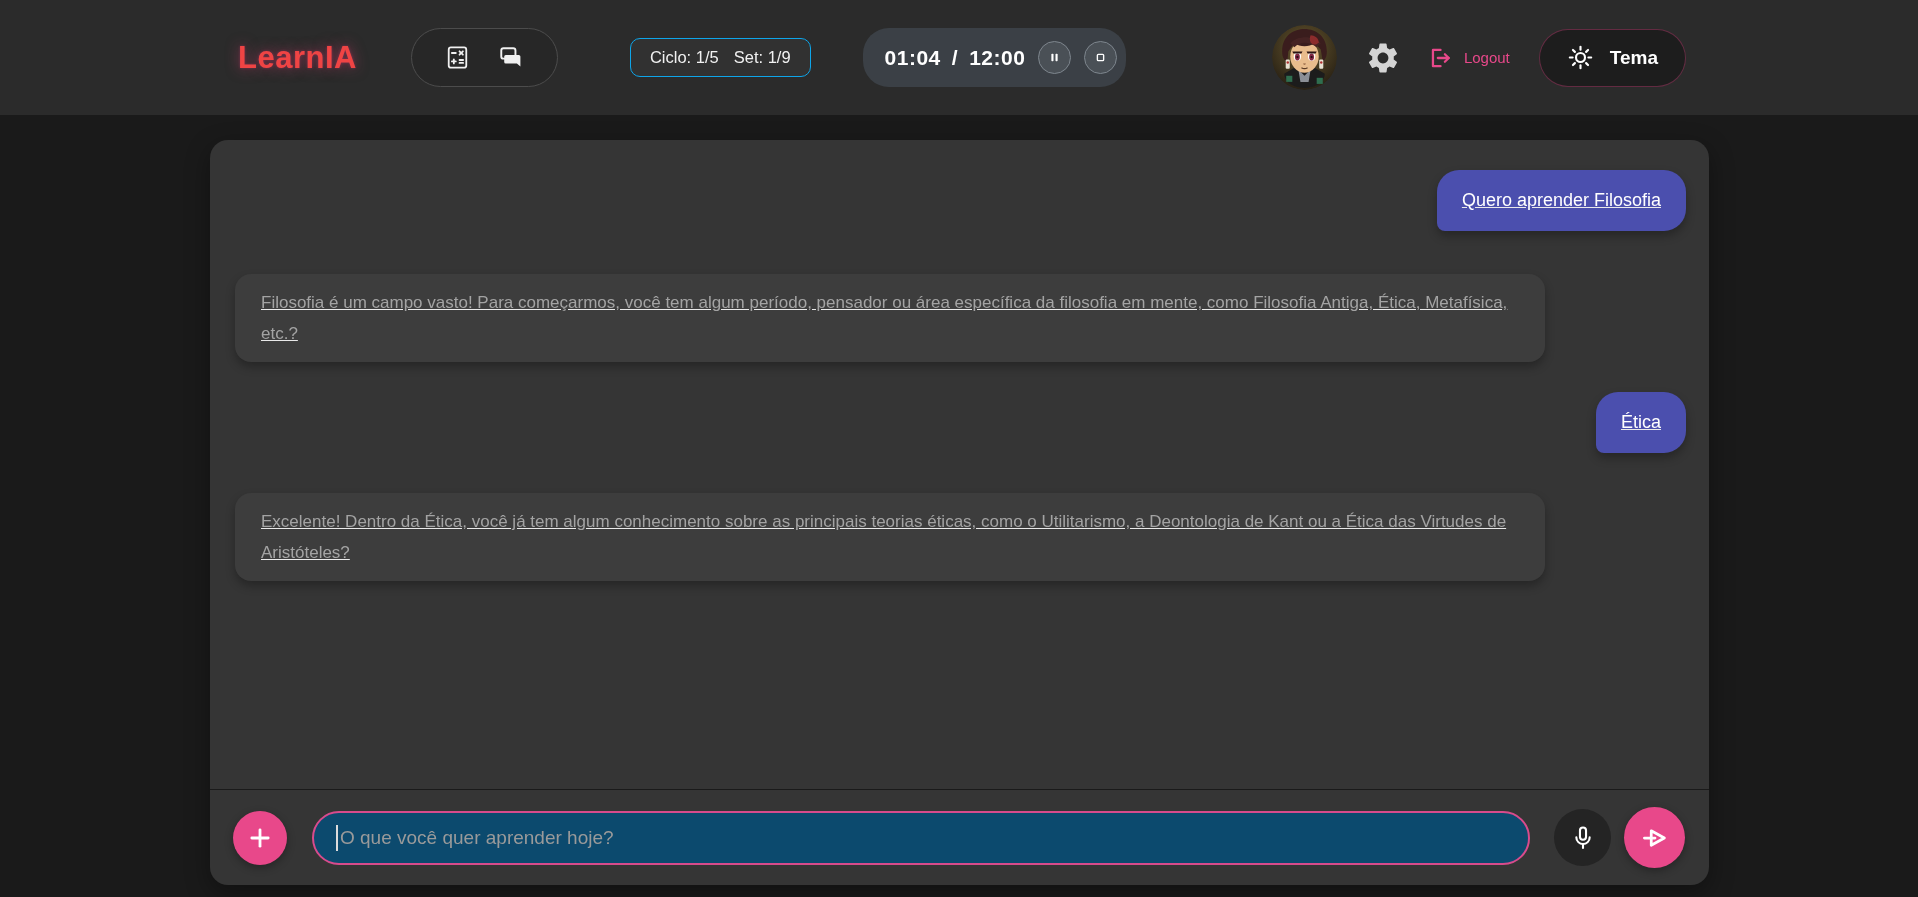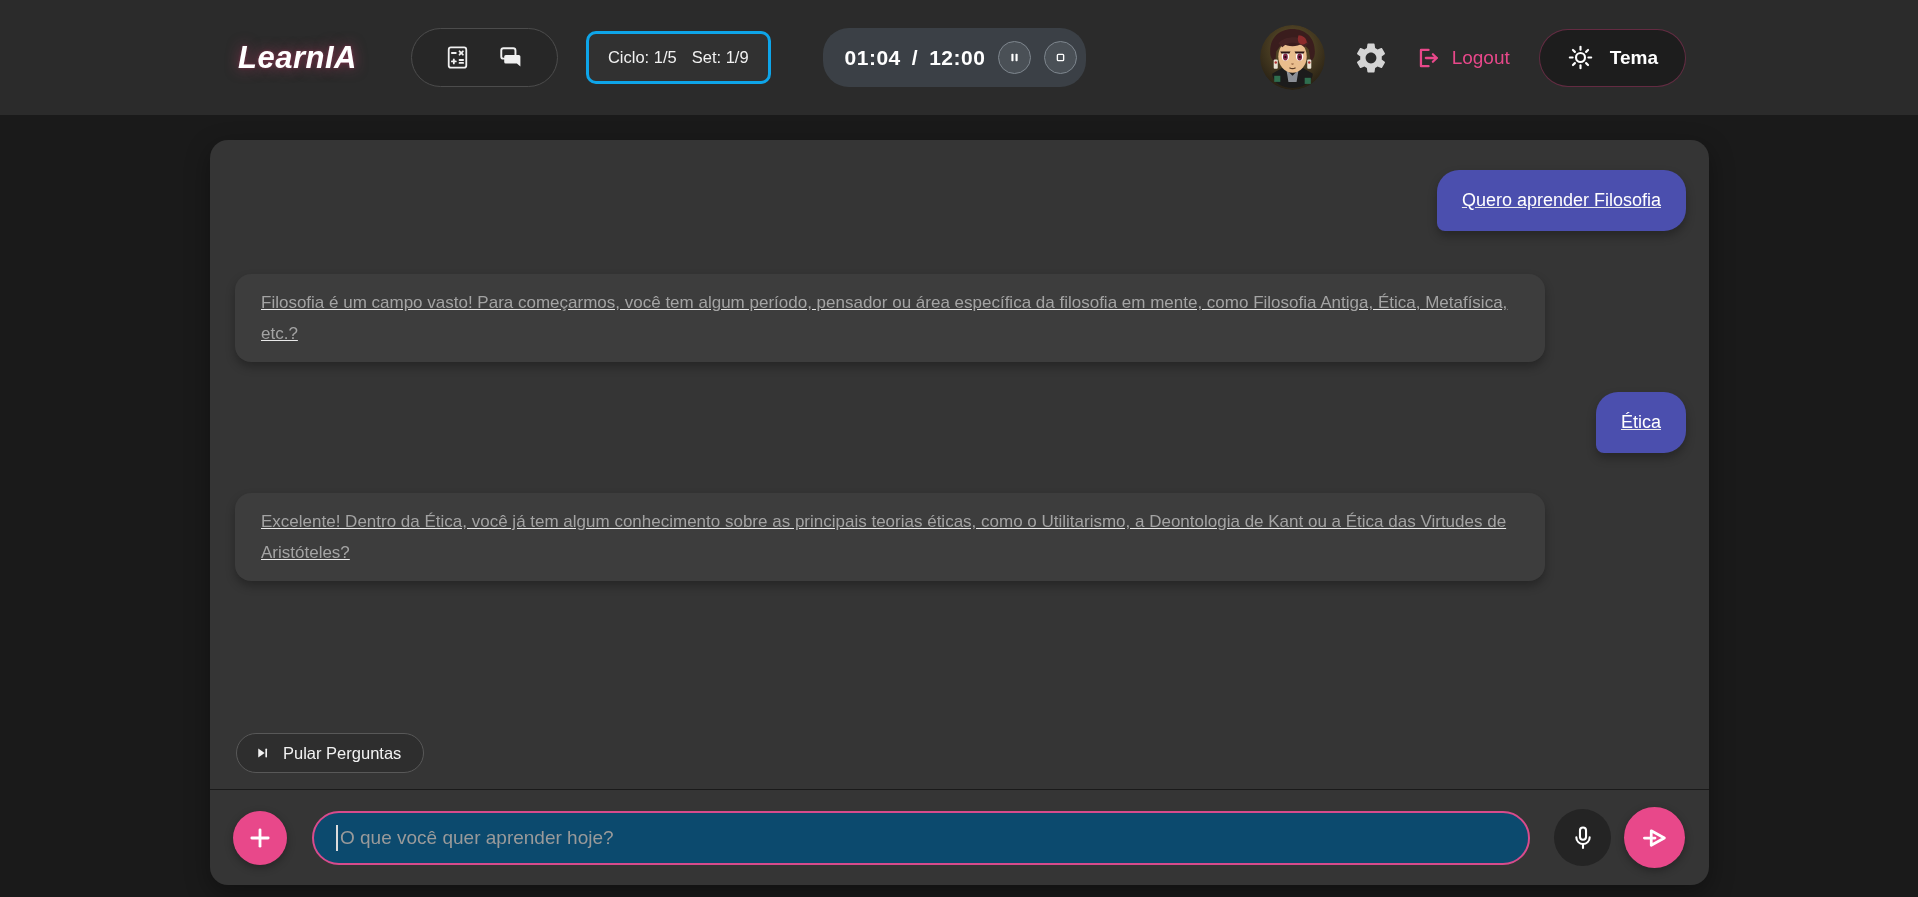--- a/index.html
+++ b/index.html
@@ -11,37 +11,36 @@
     position:relative;
   }
   
   .topbar {
     height:115px; width:100%;
     background:#2b2b2b;
     display:flex; align-items:center;
   }
   .logo {
     margin-left:238px;
-    font-size:31px; font-weight:bold; color:#ffffff;
+    font-size:31px; font-weight:bold; color:#ef4444;
     letter-spacing:.5px;
     text-shadow:0 0 14px rgba(236,64,122,.5), 0 0 3px rgba(236,64,122,.35);
-    font-style:italic;
   }
   .tools-pill {
     margin-left:54px;
     width:147px; height:59px;
     border:1px solid #4c4c4c; border-radius:30px;
     background:rgba(0,0,0,.07);
     display:flex; align-items:center; justify-content:center; gap:26px;
   }
   .icon-btn { background:none; border:none; cursor:pointer; display:flex; align-items:center; }
   .session-pill {
-    margin-left:28px;
-    height:53px; padding:0 19px;
-    background:#313131; border:3px solid #0ea5e9; border-radius:10px;
+    margin-left:72px;
+    height:39px; padding:0 19px;
+    background:#313131; border:1px solid #0ea5e9; border-radius:10px;
     display:flex; align-items:center; gap:15px;
     font-size:16.5px; color:#f1f1f1;
   }
   .timer-pill {
     margin-left:52px;
     height:59px; padding:0 9px 0 22px;
     background:#3b4046; border-radius:26px;
     display:flex; align-items:center; gap:9px;
   }
   .time { font-size:21px; font-weight:bold; color:#ffffff; letter-spacing:.5px; }
@@ -54,21 +53,21 @@
   }
   .spacer { flex:1; }
   .avatar {
     width:65px; height:65px; border-radius:50%; overflow:hidden;
     cursor:pointer; flex:none;
   }
   .gear-btn { background:none; border:none; cursor:pointer; margin-left:28px; display:flex; }
   .logout {
     margin-left:26px;
     display:flex; align-items:center; gap:11px;
-    color:#e8488a; font-size:19px; cursor:pointer; text-decoration:none;
+    color:#e8488a; font-size:15px; cursor:pointer; text-decoration:none;
   }
   .tema-btn {
     margin-left:29px; margin-right:232px;
     height:58px; padding:0 27px;
     border-radius:29px;
     background:#1d1d1d;
     border:1px solid rgba(232,72,138,.35);
     display:flex; align-items:center; gap:16px;
     color:#ffffff; font-size:19px; font-weight:700;
     cursor:pointer;
@@ -278,27 +277,20 @@
     </button>
   </header>
 
   <main class="chat-card">
     <div class="messages">
       <div class="msg user u1">Quero aprender Filosofia</div>
       <div class="msg bot b1">Filosofia é um campo vasto! Para começarmos, você tem algum período, pensador ou área específica da filosofia em mente, como Filosofia Antiga, Ética, Metafísica, etc.?</div>
       <div class="msg user u2">Ética</div>
       <div class="msg bot b2">Excelente! Dentro da Ética, você já tem algum conhecimento sobre as principais teorias éticas, como o Utilitarismo, a Deontologia de Kant ou a Ética das Virtudes de Aristóteles?</div>
 
-      <button class="skip-btn">
-        <svg width="18" height="18" viewBox="0 0 24 24" fill="#f2f2f2">
-          <path d="M7 6 L15.5 12 L7 18 Z"></path>
-          <rect x="16.5" y="6" width="2.2" height="12" rx="1"></rect>
-        </svg>
-        <span>Pular Perguntas</span>
-      </button>
     </div>
 
     <div class="input-bar">
       <button class="plus-btn">
         <svg width="28" height="28" viewBox="0 0 24 24" fill="none" stroke="#ffffff" stroke-width="2.4" stroke-linecap="round">
           <line x1="12" y1="5" x2="12" y2="19"></line>
             <line x1="5" y1="12" x2="19" y2="12"></line>
         </svg>
       </button>
 

